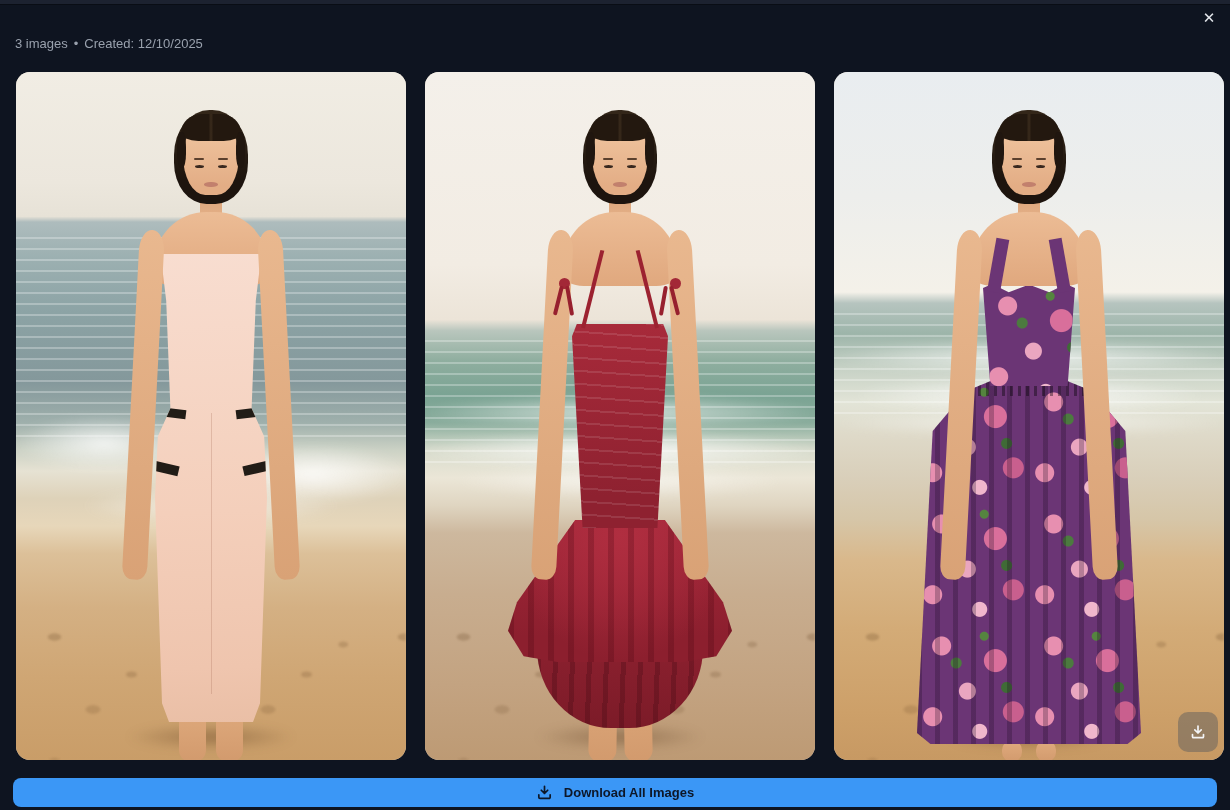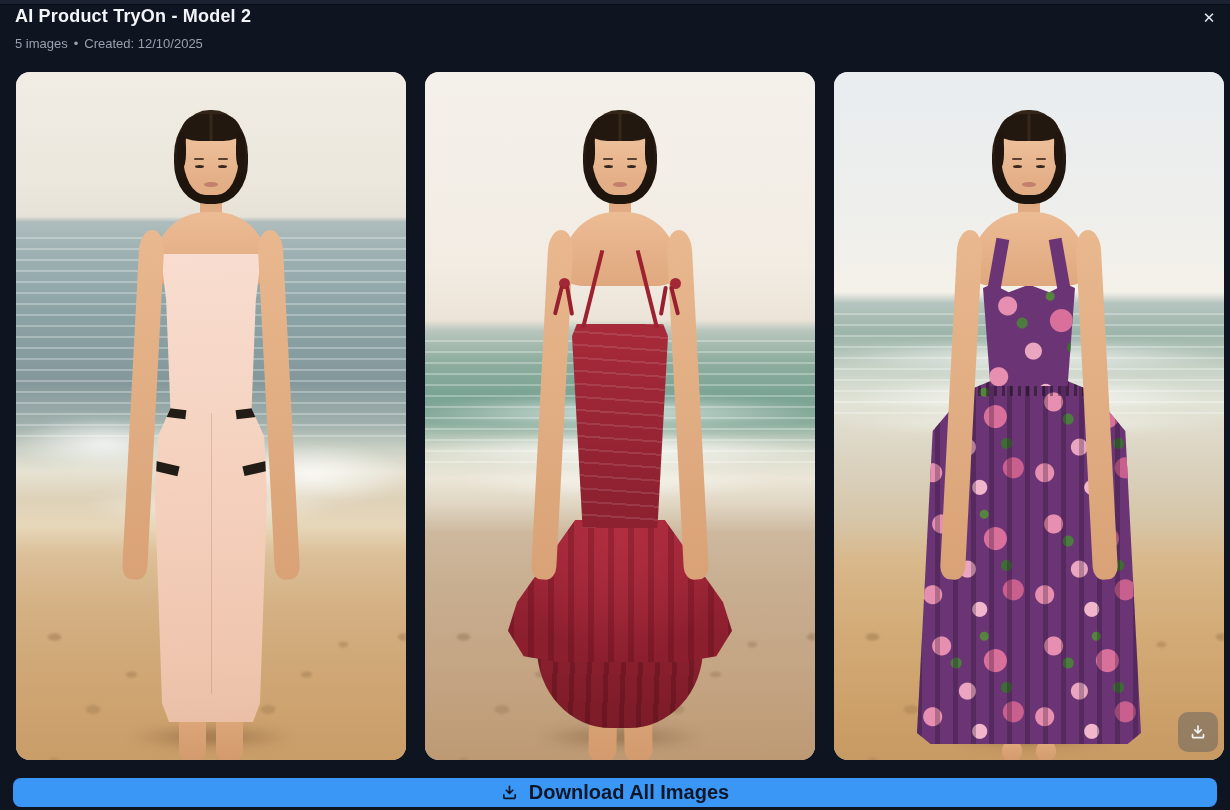--- a/index.html
+++ b/index.html
@@ -180,34 +180,33 @@
     position: absolute; right: 6px; bottom: 8px; width: 40px; height: 40px;
     border: none; border-radius: 10px; background: rgba(105,100,95,.55);
     display: flex; align-items: center; justify-content: center; cursor: pointer; z-index: 20;
   }
 
   
   .download-all {
     position: absolute; left: 13px; top: 778px; width: 1204px; height: 29px;
     background: #3b97f6; border: none; border-radius: 8px; cursor: pointer;
     display: flex; align-items: center; justify-content: center; gap: 11px;
-    color: #0d1728; font-size: 20px; font-weight: 700;
+    color: #0d1728; font-size: 13px; font-weight: 700;
     font-family: "Liberation Sans", sans-serif;
   }
   .download-all svg { display: block; }
 </style>
 </head>
 <body>
 
 <div class="window-top"></div>
 
 <header>
-  <div class="title">AI Product TryOn - Model 2</div>
   <div class="meta">
-    <span>5 images</span>
+    <span>3 images</span>
     <span>•</span>
     <span>Created: 12/10/2025</span>
   </div>
   <button class="close-btn">✕</button>
 </header>
 
 <main class="gallery">
 
   <figure class="card c1" aria-label="Model on beach wearing a pale pink sleeveless sheath dress with black side waist bands">
     <div class="photo photo1">

